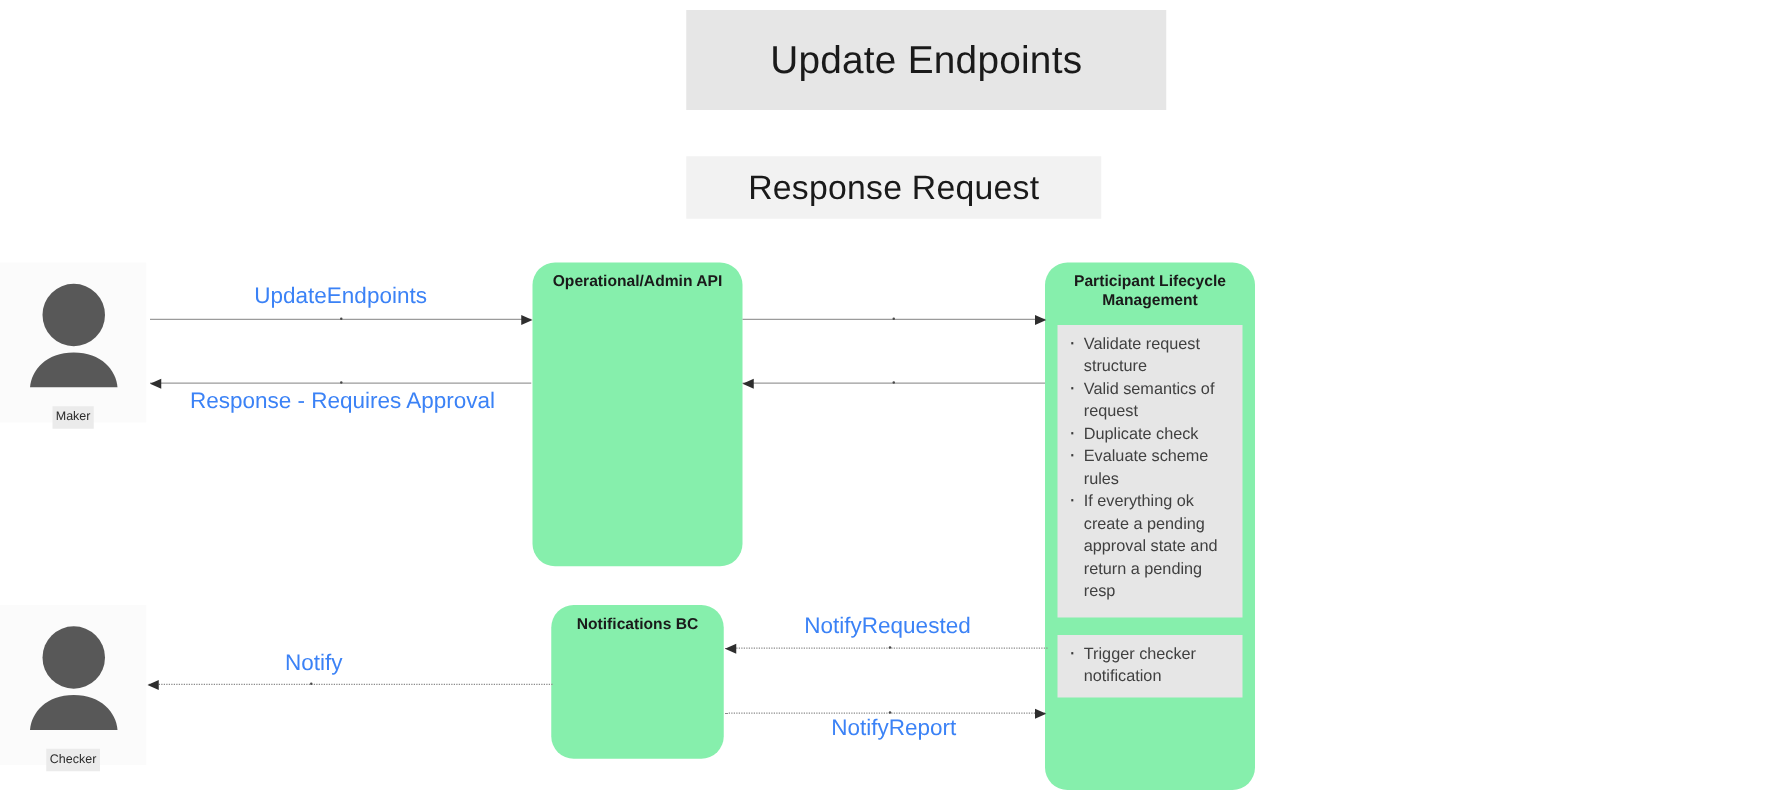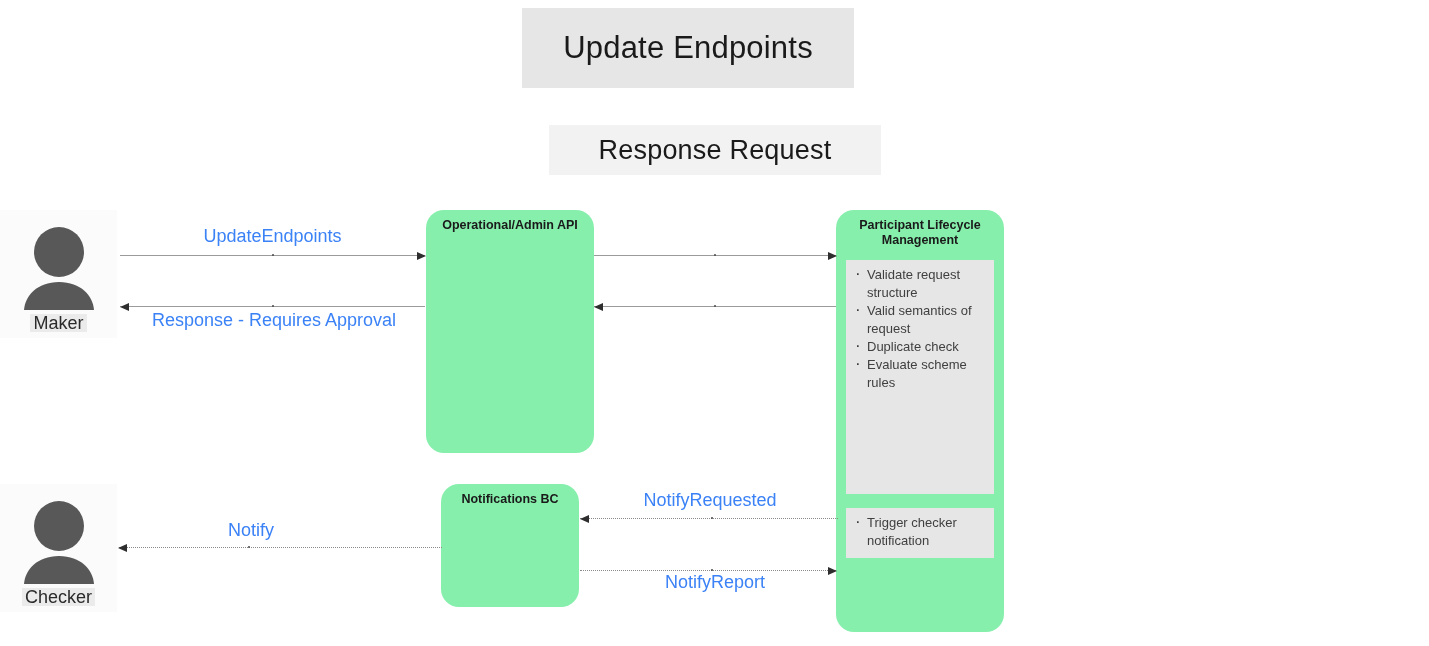--- a/index.html
+++ b/index.html
@@ -23,23 +23,23 @@
   .title-bar {
     position: absolute;
     display: flex;
     align-items: center;
     justify-content: center;
     color: #1a1a1a;
     font-weight: 400;
     letter-spacing: 0.2px;
   }
   #title-main {
-    left: 522px;
+    left: 549px;
     top: 8px;
-    width: 332px;
+    width: 384px;
     height: 80px;
     background: #e6e6e6;
     font-size: 31px;
   }
   #title-sub {
     left: 549px;
     top: 125px;
     width: 332px;
     height: 50px;
     background: #f2f2f2;
@@ -53,22 +53,22 @@
     background: #fbfbfb;
     display: flex;
     flex-direction: column;
     align-items: center;
   }
   .actor-icon {
     display: block;
     margin-top: 16px;
   }
   .actor-label {
-    margin-top: 0;
-    font-size: 18px;
+    margin-top: 10px;
+    font-size: 10px;
     color: #2b2b2b;
     background: #ebebeb;
     padding: 1px 3px;
     line-height: 16px;
   }
   #actor-maker  { left: 0px; top: 210px; height: 128px; }
   #actor-checker{ left: 0px; top: 484px; height: 128px; }
 
   
   .component {
@@ -200,20 +200,21 @@
   <div class="component" id="comp-plm">
     <div class="component-title">Participant Lifecycle Management</div>
   </div>
 
   <div class="note" id="note-validate">
     <ul>
       <li>Validate request structure</li>
       <li>Valid semantics of request</li>
       <li>Duplicate check</li>
       <li>Evaluate scheme rules</li>
+      <li>If everything ok create a pending approval state and return a pending resp</li>
     </ul>
   </div>
 
   <div class="note" id="note-trigger">
     <ul>
       <li>Trigger checker notification</li>
     </ul>
   </div>
 
   <div class="msg-label" style="left:120px; top:226px; width:305px;">UpdateEndpoints</div>

